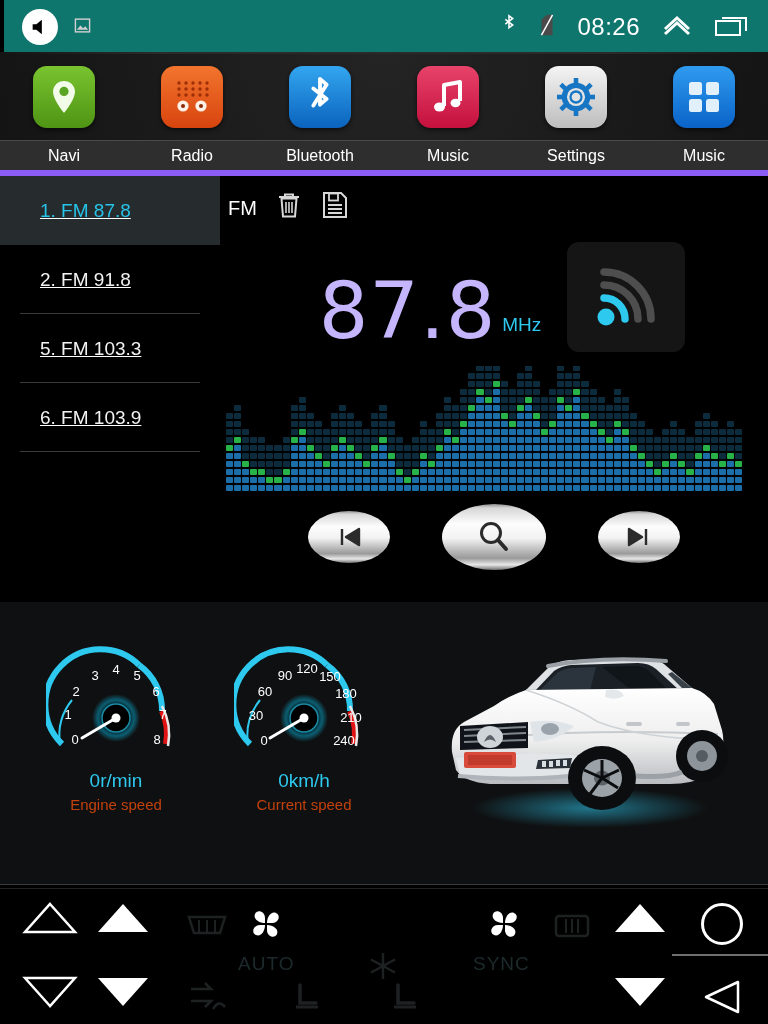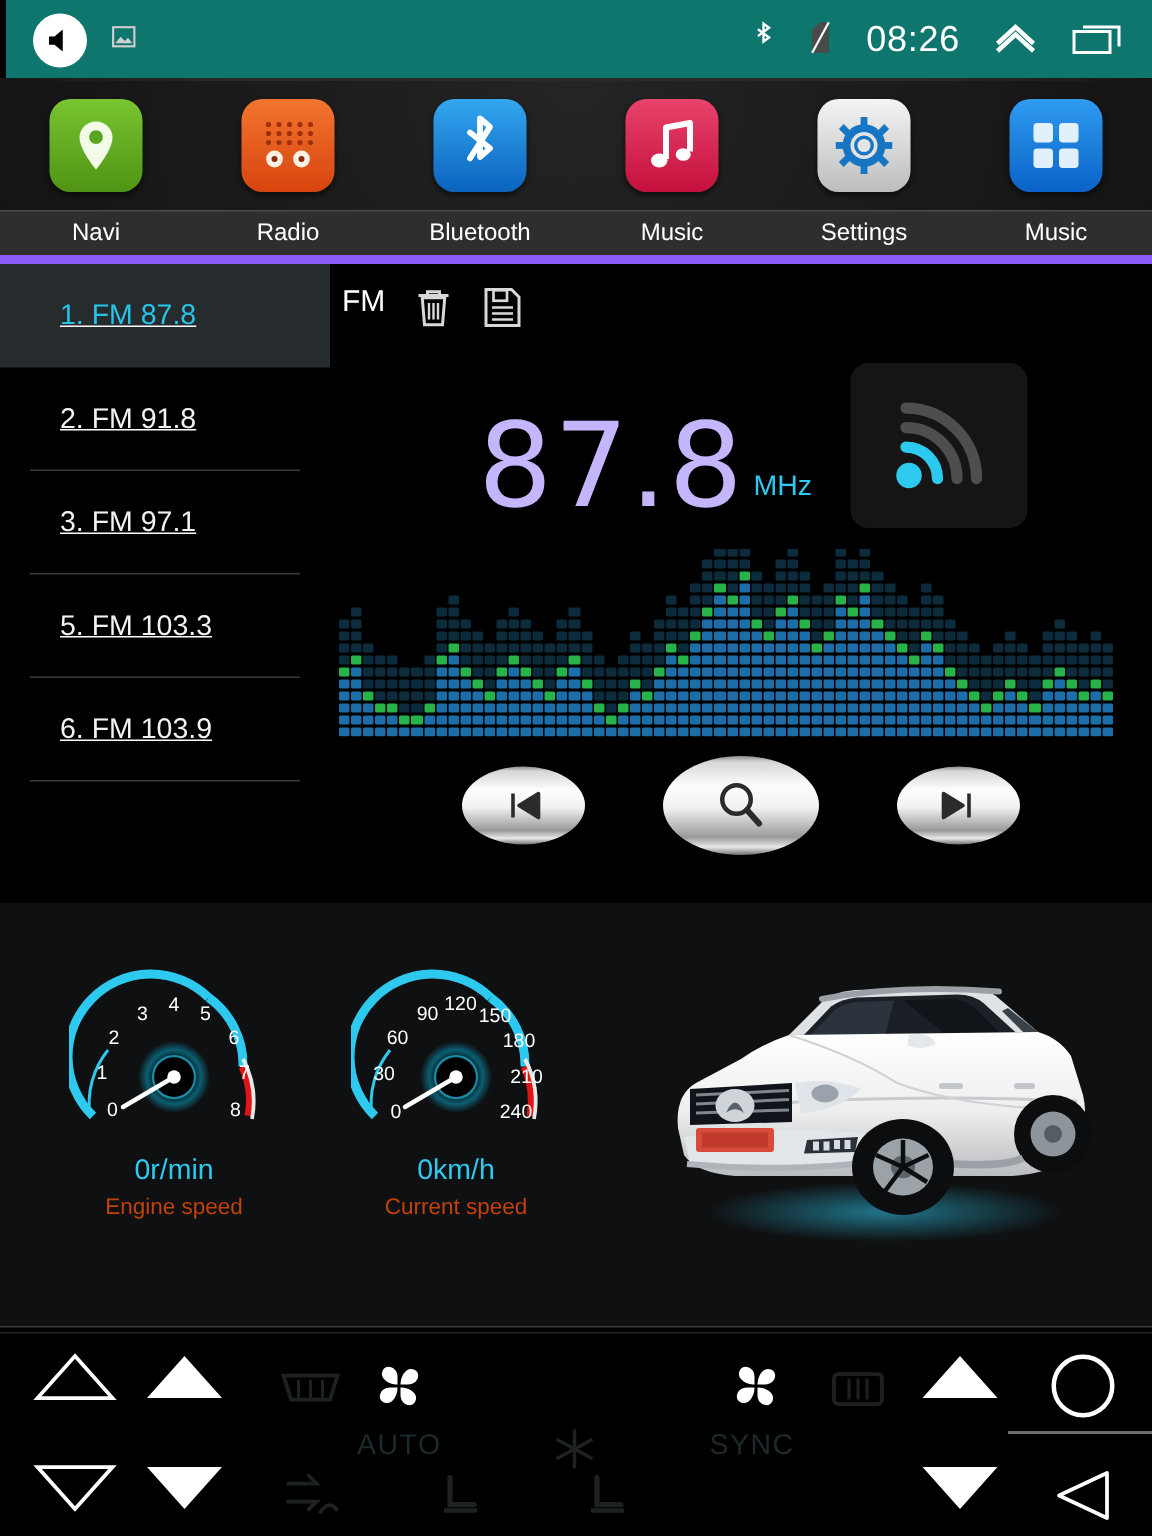--- a/index.html
+++ b/index.html
@@ -76,21 +76,21 @@
   .preset-sep{
     position:absolute; left:20px; bottom:0; width:180px; height:1px;
     background:#3a3a3a;
   }
 
   
   #radio-main{
     position:absolute; left:220px; top:0; width:548px; height:426px;
   }
   #radio-toolbar{
-    position:absolute; left:8px; top:14px; display:flex; align-items:flex-start; gap:18px;
+    position:absolute; left:8px; top:14px; display:flex; align-items:flex-end; gap:18px;
   }
   #band-label{ font-size:20px; color:#fff; }
   .tool-icon{ width:28px; height:30px; display:flex; align-items:center; justify-content:center; }
 
   #freq-row{
     position:absolute; left:0; top:72px; width:420px; height:100px;
     display:flex; align-items:flex-end; justify-content:center;
   }
   #freq-value{
     font-size:78px; color:#c4b5fd; line-height:.92;
@@ -311,24 +311,20 @@
 </div>
 
 <div id="radio-panel">
 
   <div id="preset-list">
     <div class="preset-item active">
       <span>1. FM 87.8</span>
     </div>
     <div class="preset-item">
       <span>2. FM 91.8</span>
-      <span class="preset-sep"></span>
-    </div>
-    <div class="preset-item">
-      <span>3. FM 97.1</span>
       <span class="preset-sep"></span>
     </div>
     <div class="preset-item">
       <span>5. FM 103.3</span>
       <span class="preset-sep"></span>
     </div>
     <div class="preset-item">
       <span>6. FM 103.9</span>
       <span class="preset-sep"></span>
     </div>

